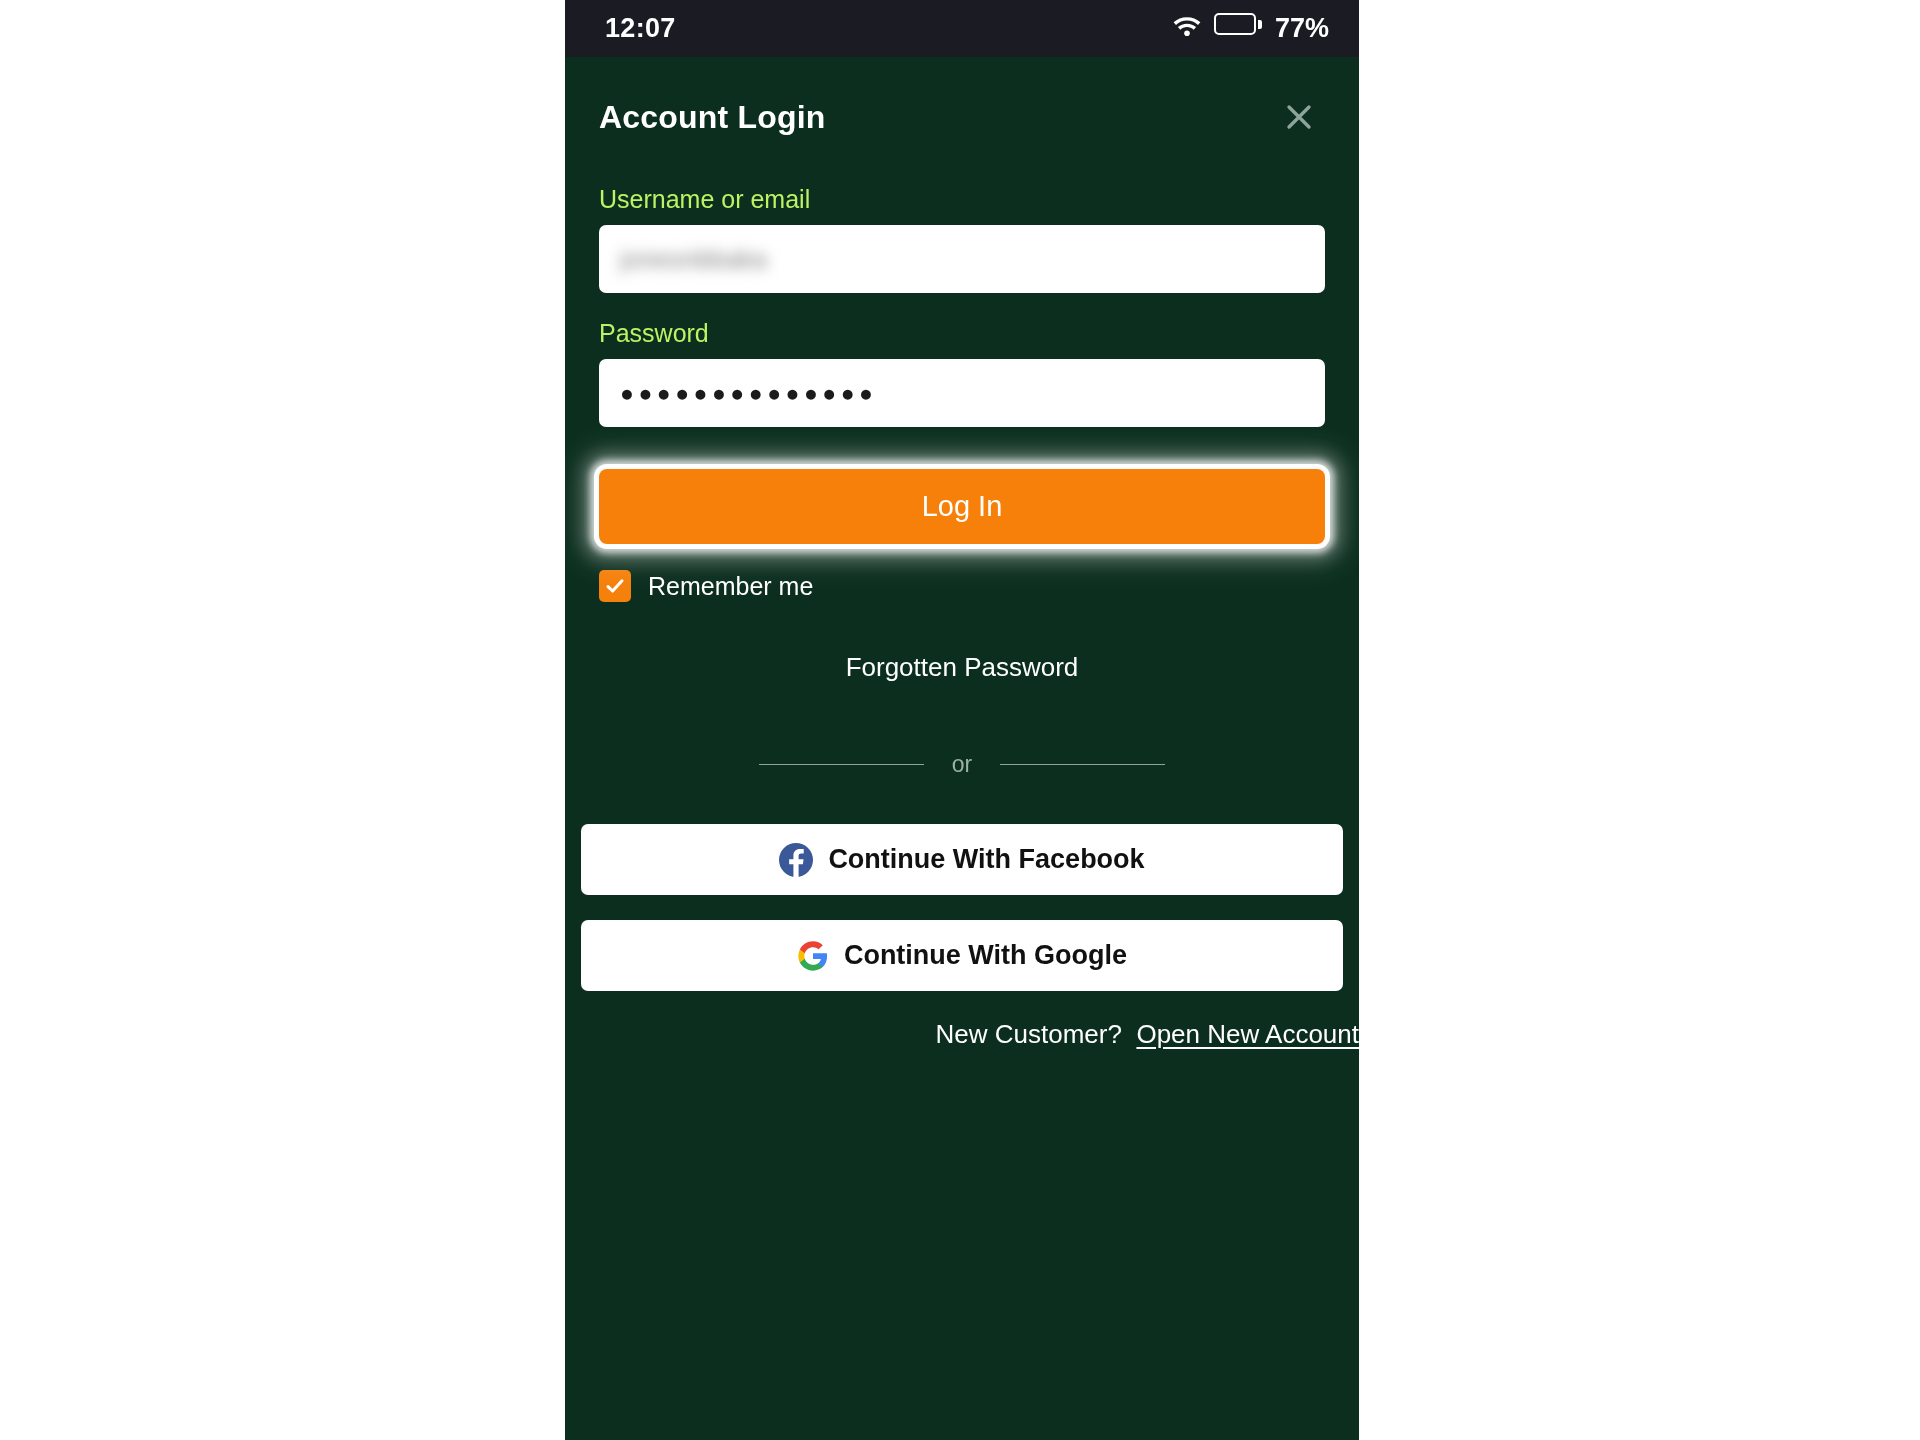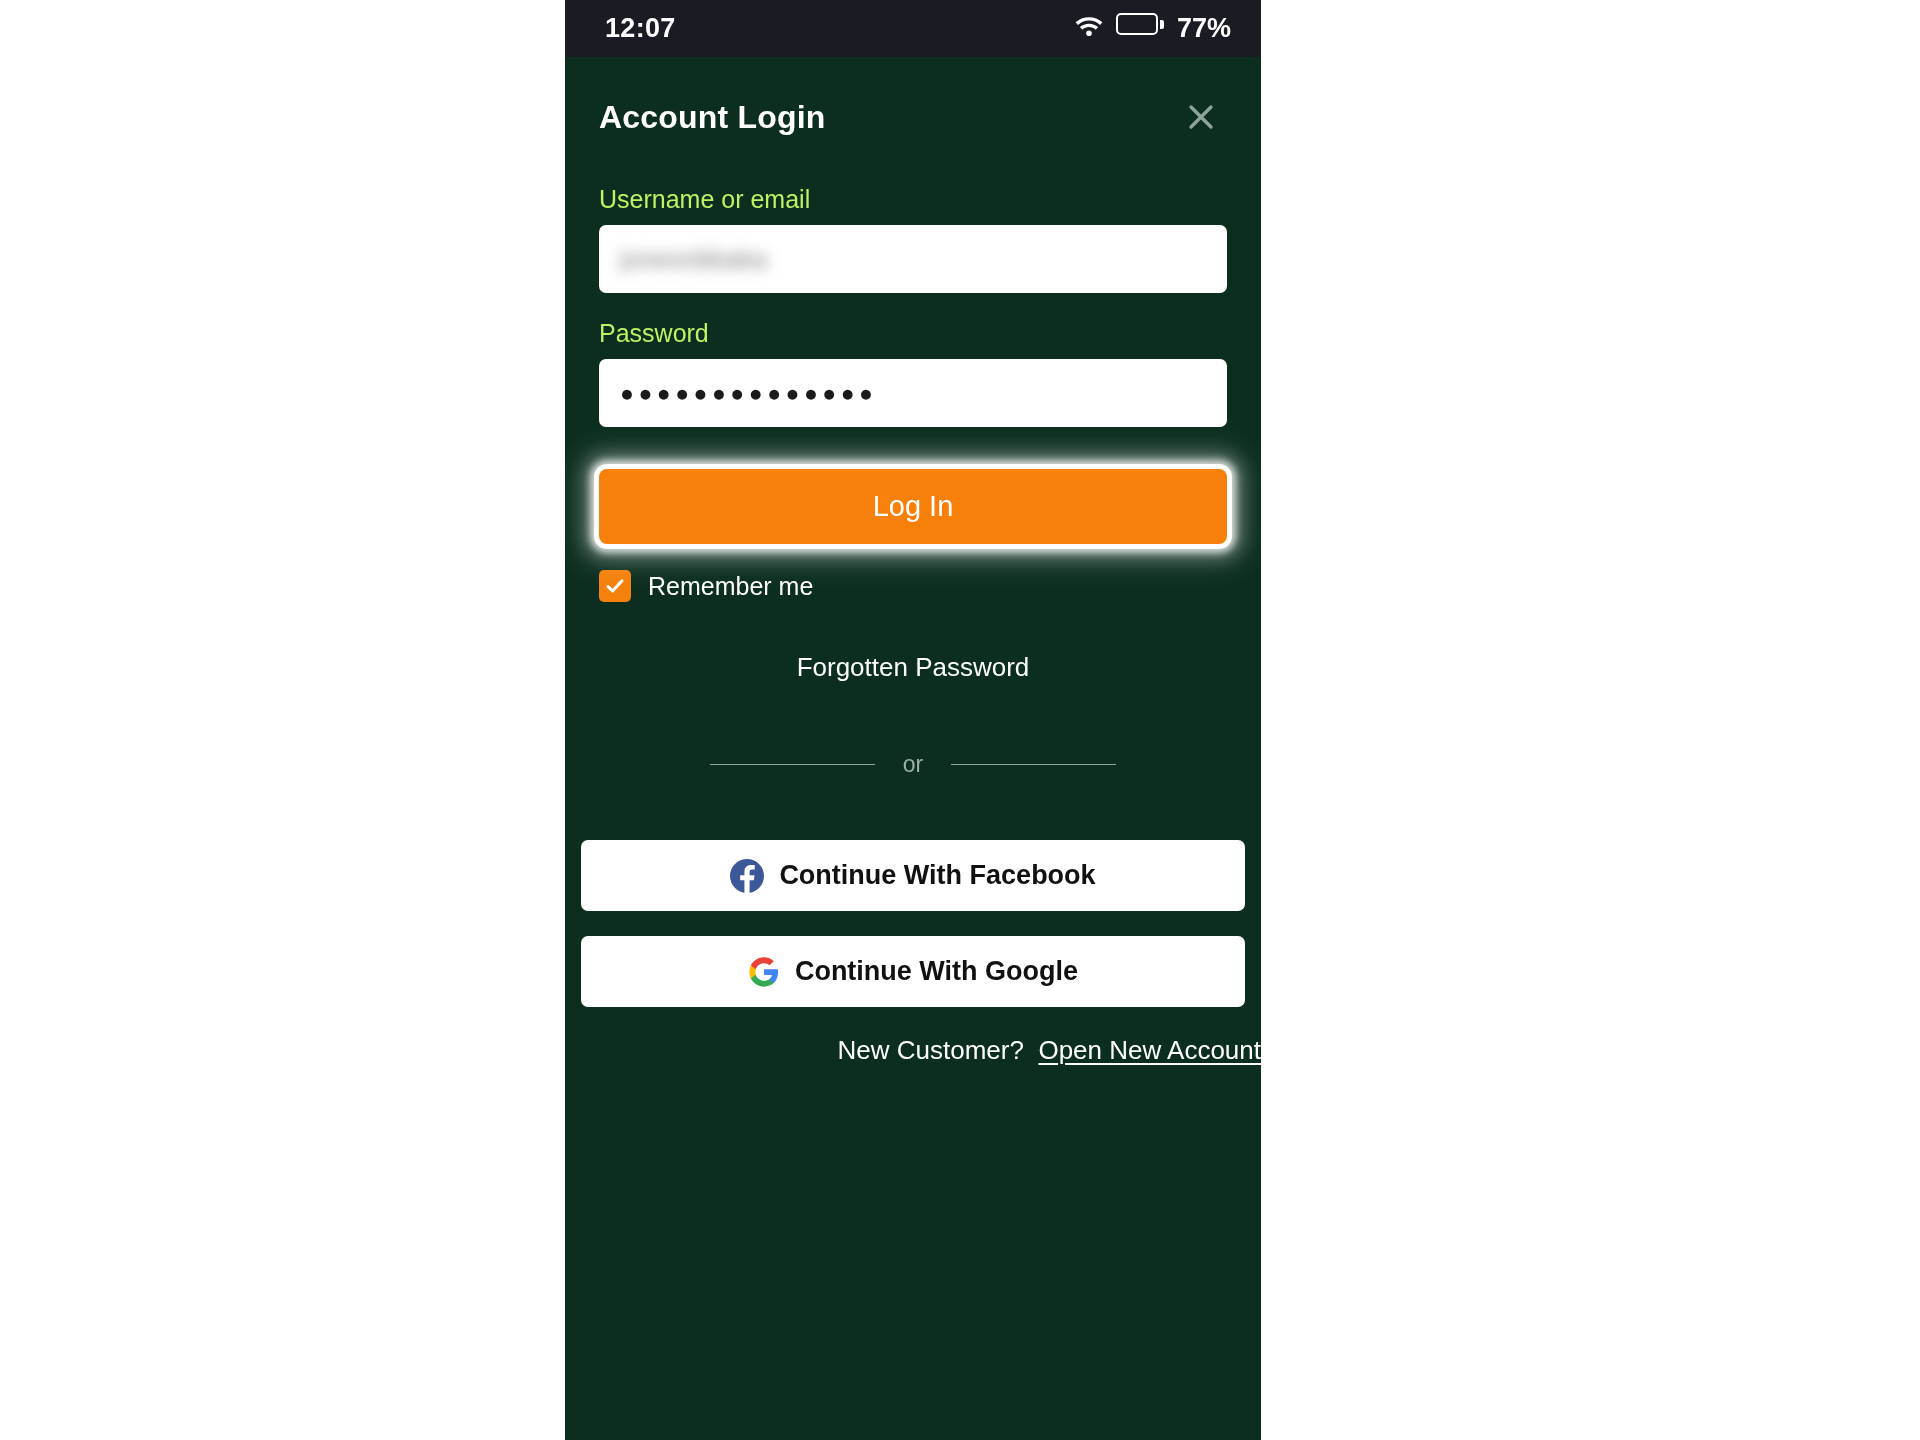--- a/index.html
+++ b/index.html
@@ -17,21 +17,21 @@
     width: 1920px;
     height: 1440px;
     background: #ffffff;
   }
 
   
   #phone {
     position: absolute;
     left: 565px;
     top: 0;
-    width: 696px;
+    width: 794px;
     height: 1440px;
     background: #0b2e1e;
     overflow: hidden;
   }
 
   
   #statusbar {
     position: relative;
     height: 57px;
     background: #1a1b23;
@@ -210,21 +210,21 @@
     background: #8fa79b;
   }
   #or-text {
     color: #9db0a7;
     font-size: 23px;
   }
 
   
   #social-group {
     padding: 0 16px;
-    margin-top: 62px;
+    margin-top: 46px;
     display: flex;
     flex-direction: column;
     gap: 25px;
   }
   .social-btn {
     width: 100%;
     height: 71px;
     background: #ffffff;
     border: none;
     border-radius: 7px;

